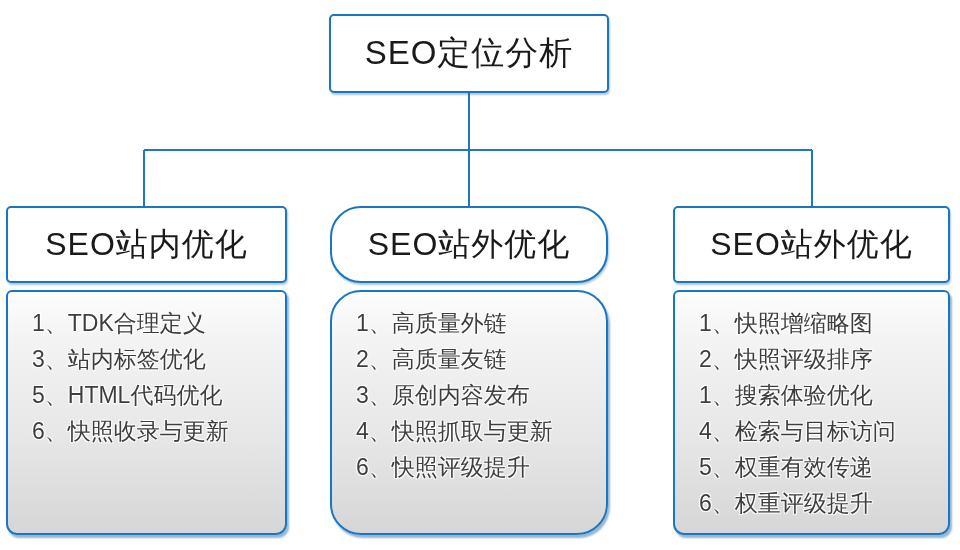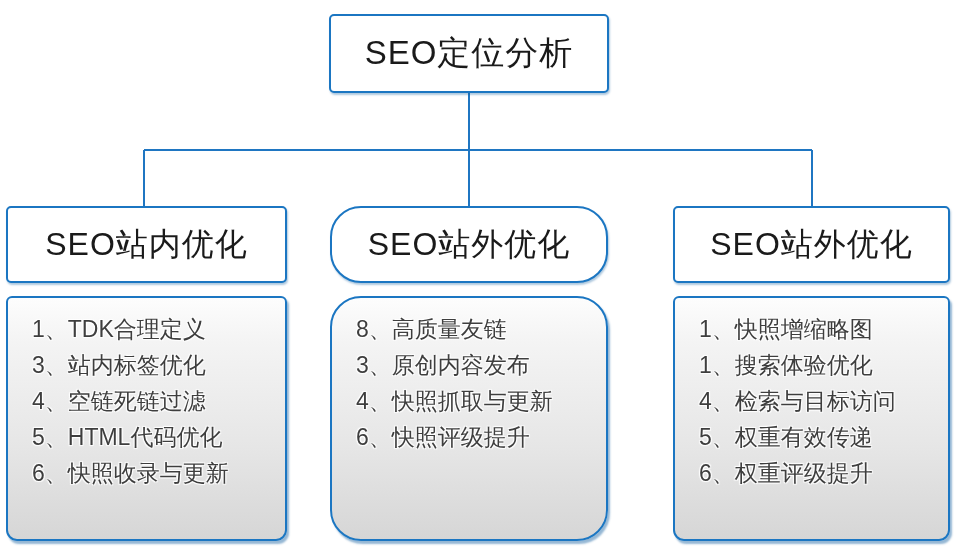--- a/index.html
+++ b/index.html
@@ -45,21 +45,21 @@
     top: 206px; height: 77px;
     border-radius: 5px;
     box-shadow: 1px 2px 2px rgba(22, 96, 160, 0.35);
     display: flex; align-items: center; justify-content: center;
     font-size: 32px;
     color: #1a1a1a;
     letter-spacing: 1px;
     z-index: 2;
   }
   .branch-list {
-    top: 296px; height: 245px;
+    top: 290px; height: 245px;
     border-radius: 6px 6px 11px 11px;
     background: linear-gradient(180deg, #fdfdfd 0%, #f4f4f4 18%, #e6e6e6 62%, #d6d6d6 100%);
     box-shadow: 2px 3px 2px rgba(21, 95, 160, 0.45);
     padding: 13px 10px 8px 24px;
     z-index: 1;
   }
   .item {
     height: 36px;
     line-height: 36px;
     font-size: 23px;
@@ -91,39 +91,40 @@
   <div class="box root-node">
     <span>SEO定位分析</span>
   </div>
 
   <div class="box branch-header col-0">
     <span>SEO站内优化</span>
   </div>
   <div class="box branch-list col-0">
     <div class="item">1、TDK合理定义</div>
     <div class="item">3、站内标签优化</div>
-    <div class="item">4、空链死链过滤</div>
     <div class="item">5、HTML代码优化</div>
     <div class="item">6、快照收录与更新</div>
   </div>
 
   <div class="box branch-header col-1">
     <span>SEO站外优化</span>
   </div>
   <div class="box branch-list col-1">
-    <div class="item">8、高质量友链</div>
+    <div class="item">1、高质量外链</div>
+    <div class="item">2、高质量友链</div>
     <div class="item">3、原创内容发布</div>
     <div class="item">4、快照抓取与更新</div>
     <div class="item">6、快照评级提升</div>
   </div>
 
   <div class="box branch-header col-2">
     <span>SEO站外优化</span>
   </div>
   <div class="box branch-list col-2">
     <div class="item">1、快照增缩略图</div>
+    <div class="item">2、快照评级排序</div>
     <div class="item">1、搜索体验优化</div>
     <div class="item">4、检索与目标访问</div>
     <div class="item">5、权重有效传递</div>
     <div class="item">6、权重评级提升</div>
   </div>
 
 </div>
 
 </body></html>

